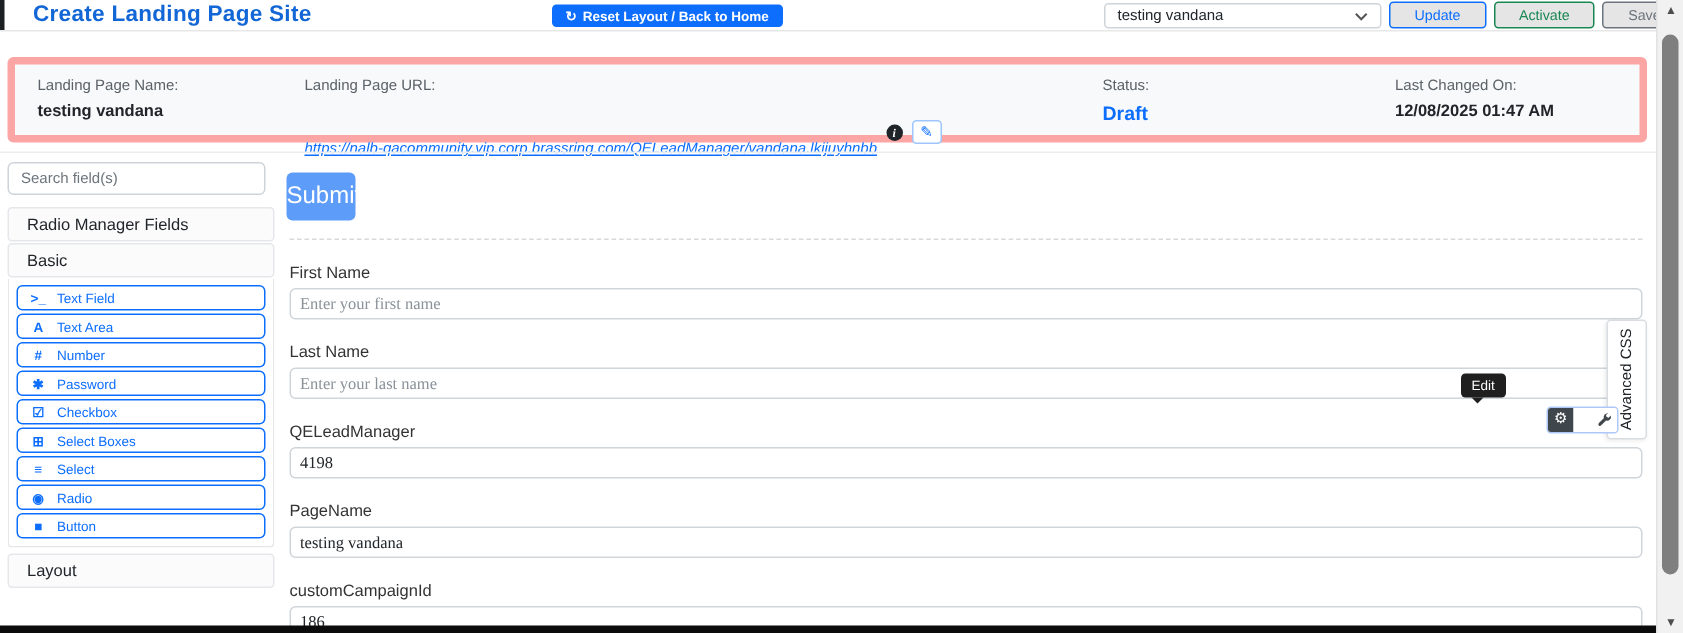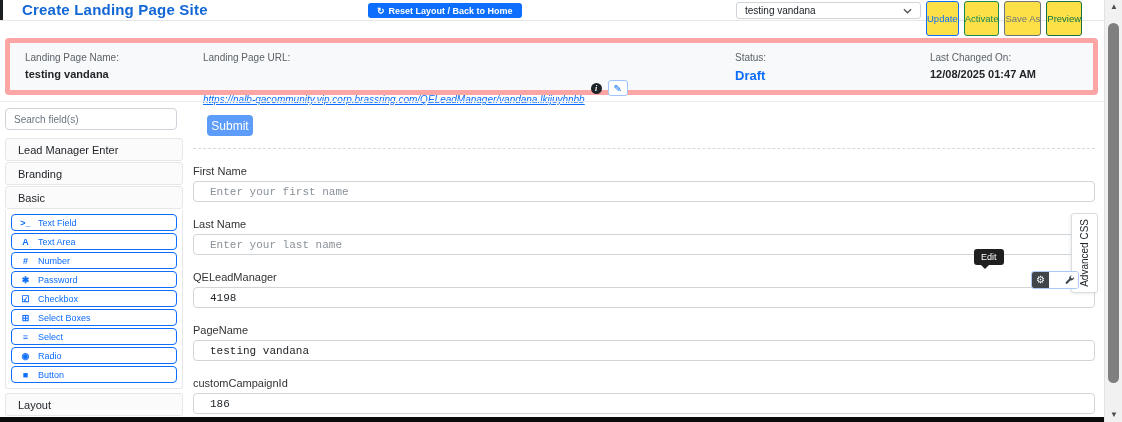--- a/index.html
+++ b/index.html
@@ -10,22 +10,22 @@
   .hdr { position:absolute; left:0; top:0; width:1104px; height:21px; background:#fff; border-bottom:1px solid #e7e7e7; }
   .window-edge { position:absolute; left:0; top:0; width:3px; height:20px; background:#1b1f22; }
   .title { position:absolute; left:22px; top:1px; font-size:15px; font-weight:bold; color:#1266d6; letter-spacing:.2px; }
   .reset-btn { position:absolute; left:368px; top:3px; height:15px; background:#0d6efd; color:#fff; border:none;
     border-radius:3px; font-size:9px; font-family:inherit; padding:0 9px; display:flex; align-items:center; gap:4px; cursor:pointer; font-weight:bold;}
   .page-select { position:absolute; left:736px; top:2px; width:185px; height:17px; border:1px solid #ced4da; border-radius:3px;
     background:#fff; font-size:10px; color:#212529; display:flex; align-items:center; padding:0 8px; cursor:pointer; }
   .page-select .sel-txt { flex:1; }
   .chev { width:9px; height:6px; }
   .hdr-actions { position:absolute; left:926px; top:1px; display:flex; gap:5px; }
-  .hdr-action { background:#fde047; border:1px solid; border-radius:3px; font-size:9.5px; font-family:inherit;
-    padding:2px 0; height:35px; cursor:pointer; white-space:nowrap; }
+  .hdr-action { background:#e5e5e5; border:1px solid; border-radius:3px; font-size:9.5px; font-family:inherit;
+    padding:2px 16px; height:18px; cursor:pointer; white-space:nowrap; }
 
   
   .scrollbar { position:absolute; right:0; top:0; width:18px; height:422px; background:#f1f1f1; border-left:1px solid #e2e2e2;}
   .sb-arrow { position:absolute; left:0; width:18px; text-align:center; font-size:8px; color:#4d4d4d; }
   .sb-up { top:2px; } .sb-down { bottom:3px; }
   .sb-thumb { position:absolute; left:3px; top:23px; width:11px; height:360px; background:#7f7f7f; border-radius:6px; }
 
   
   .infobar { position:absolute; left:5px; top:38px; width:1093px; height:57px; background:#f8f9fa;
     border:5px solid #fca5a5; border-radius:4px; }
@@ -52,26 +52,26 @@
   .acc-item { height:23px; line-height:23px; background:#fbfbfc; border:1px solid #e5e7ea; border-radius:3px;
     font-size:11px; color:#212529; padding-left:12px; margin-bottom:1px; cursor:pointer; }
   .palette { border:1px solid #e5e7ea; border-top:none; background:#fff; padding:4px 5px 3px; border-radius:0 0 3px 3px;}
   .sb-field { width:100%; height:17px; margin-bottom:2px; background:#fff; border:1px solid #0d6efd; border-radius:4px;
     color:#0d6efd; font-size:9px; font-family:inherit; display:flex; align-items:center; gap:7px; padding:0 0 0 8px; cursor:pointer; }
   .sb-ico { font-size:9px; width:11px; text-align:center; font-weight:bold; }
   .layout-hdr { margin-top:4px; }
 
   
   .canvas { position:absolute; left:190px; top:108px; width:908px; }
-  .submit-btn { margin:7px 0 0 17px; width:46px; height:21px; background:#5d9cf9; color:#fff; border:none;
-    border-radius:4px; font-size:12px; font-family:inherit; cursor:pointer; }
+  .submit-btn { margin:7px 0 0 1px; width:46px; height:32px; background:#5d9cf9; color:#fff; border:none;
+    border-radius:4px; font-size:16px; font-family:inherit; cursor:pointer; }
   .dash { margin:12px 3px 0; border-top:1px dashed #d9d9d9; height:0; }
   .f-label { margin:16px 3px 0; font-size:11px; color:#333; }
   .f-input { display:block; margin:4px 3px 0; width:902px; height:21px; border:1px solid #d0d5da; border-radius:4px;
-    font-size:11px; font-family:Liberation Mono, monospace; padding:0 16px; color:#212529; background:#fff; }
+    font-size:11px; font-family:Liberation Serif, serif; padding:0 6px; color:#212529; background:#fff; }
   .f-input::placeholder { color:#8a9199; }
 
   
   .adv-tab { position:absolute; left:1071px; top:213px; width:27px; height:80px; background:#fff;
     border:1px solid #d9dde1; border-radius:3px; box-shadow:-1px 1px 3px rgba(0,0,0,.08); z-index:5;
     display:flex; align-items:center; justify-content:center; cursor:pointer; }
   .adv-tab span { writing-mode:vertical-rl; transform:rotate(180deg); font-size:10px; color:#212529; white-space:nowrap; }
   .tooltip { position:absolute; left:974px; top:249px; background:#1f1f1f; color:#fff; font-size:9px;
     padding:3px 7px; border-radius:3px; z-index:7; }
   .tooltip:after { content:""; position:absolute; left:7px; top:100%; border:4px solid transparent; border-top-color:#1f1f1f; }
@@ -134,22 +134,21 @@
       <div class="ib-label">Last Changed On:</div>
       <div class="ib-changed-val">12/08/2025 01:47 AM</div>
     </div>
   </div>
   <div class="rule-2"></div>
 
   <div class="sidebar">
     <input class="search-input" placeholder="Search field(s)" style="">
     <div class="acc-wrap">
       <div id="acc-sections">
-          <div class="acc-item">Lead Manager Enter</div>
-          <div class="acc-item">Branding</div>
+          <div class="acc-item">Radio Manager Fields</div>
           <div class="acc-item">Basic</div>
         </div>
       <div class="palette" id="palette-list">
           <button class="sb-field">
             <span class="sb-ico">&gt;_</span>
             <span>Text Field</span>
           </button>
           <button class="sb-field">
             <span class="sb-ico">A</span>
             <span>Text Area</span>

